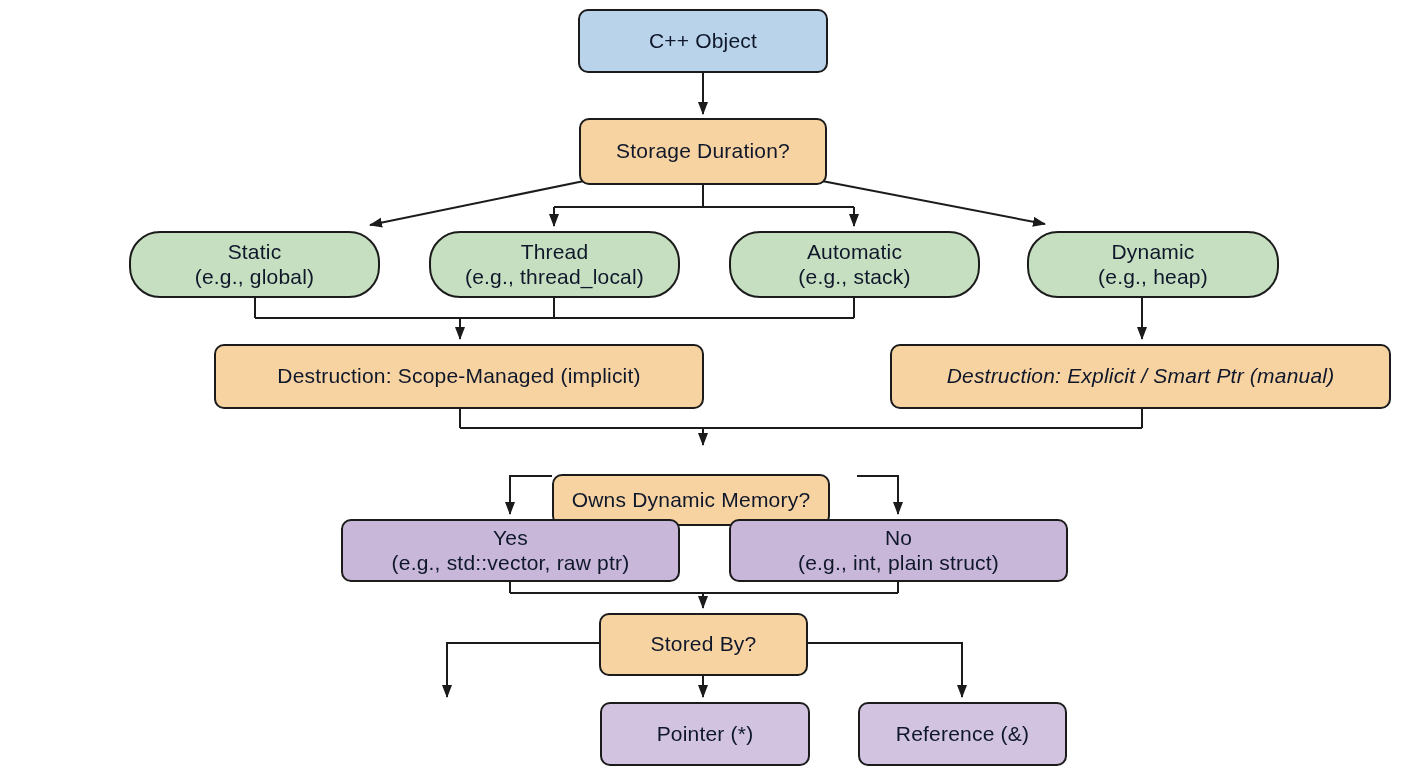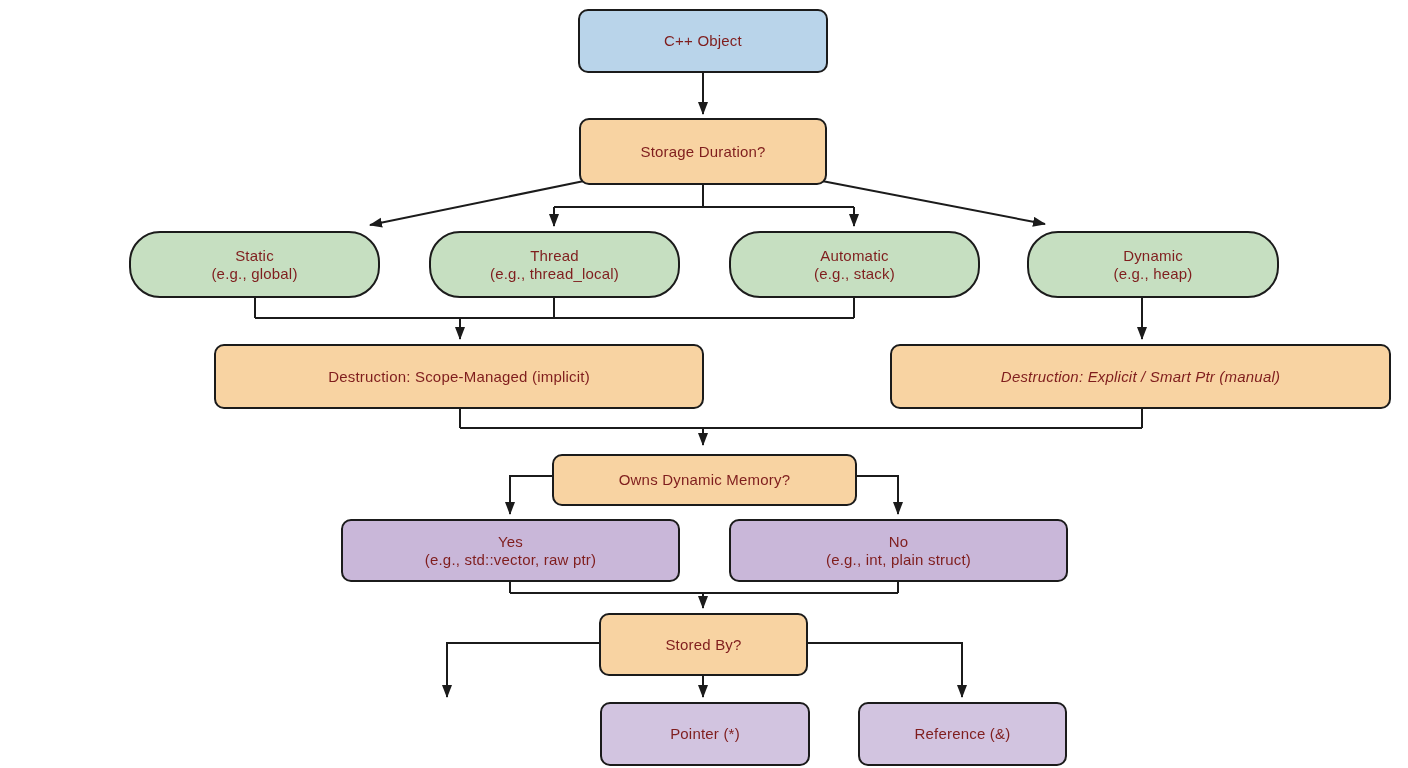--- a/index.html
+++ b/index.html
@@ -14,22 +14,22 @@
   .node{
     position:absolute;
     box-sizing:border-box;
     border:2px solid #1b1b1b;
     border-radius:10px;
     display:flex;
     flex-direction:column;
     align-items:center;
     justify-content:center;
     text-align:center;
-    color:#7f1d1d;
-    font-size:15px;
+    color:#0f172a;
+    font-size:21px;
     line-height:1.15;
     letter-spacing:0.2px;
   }
   .fill-blue{background:#b9d4ea;}
   .fill-orange{background:#f8d3a2;}
   .fill-green{background:#c6dfc1;border-radius:31px;}
   .fill-purple{background:#c9b7d9;}
   .fill-purple-light{background:#d2c4e0;}
 </style>
 </head>
@@ -100,21 +100,21 @@
   </div>
 
   <div class="node fill-green" style="left:1027px;top:231px;width:252px;height:67px;">
     <span>Dynamic</span>
     <span>(e.g., heap)</span>
   </div>
   <div class="node fill-orange" style="left:890px;top:344px;width:501px;height:65px;font-style:italic;">
     <span>Destruction: Explicit / Smart Ptr (manual)</span>
   </div>
 
-  <div class="node fill-orange" style="left:552px;top:454px;width:305px;height:52px;">
+  <div class="node fill-orange" style="left:552px;top:474px;width:278px;height:52px;">
     <span>Owns Dynamic Memory?</span>
   </div>
 
   <div class="node fill-purple" style="left:341px;top:519px;width:339px;height:63px;">
     <span>Yes</span>
     <span>(e.g., std::vector, raw ptr)</span>
   </div>
   <div class="node fill-purple" style="left:729px;top:519px;width:339px;height:63px;">
     <span>No</span>
     <span>(e.g., int, plain struct)</span>

